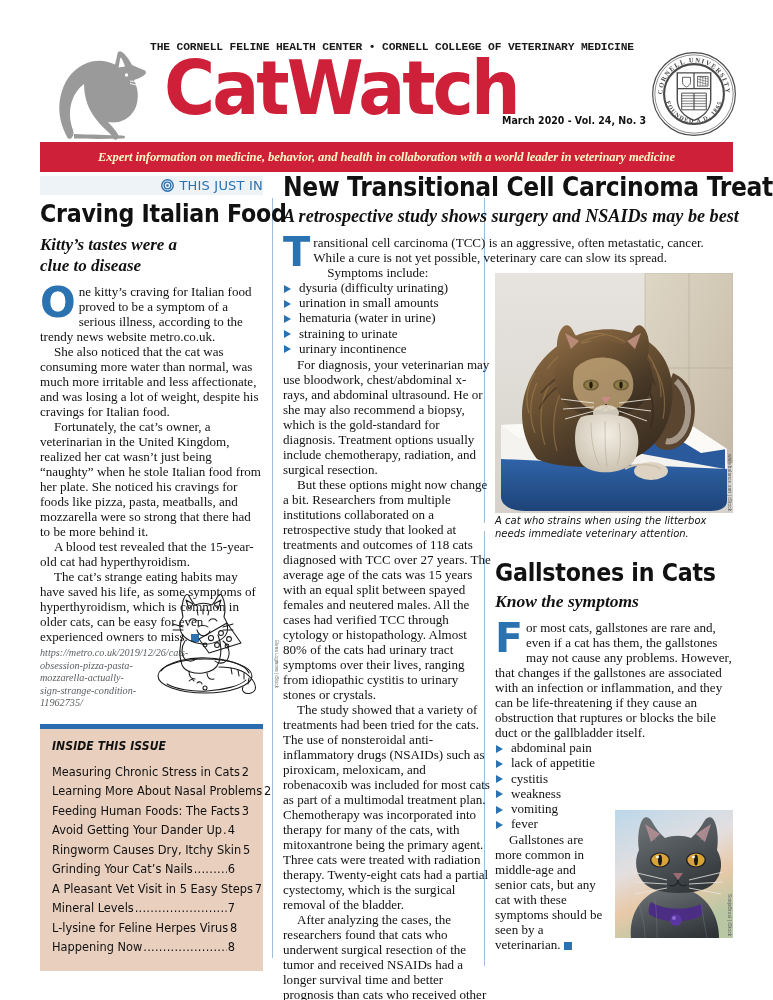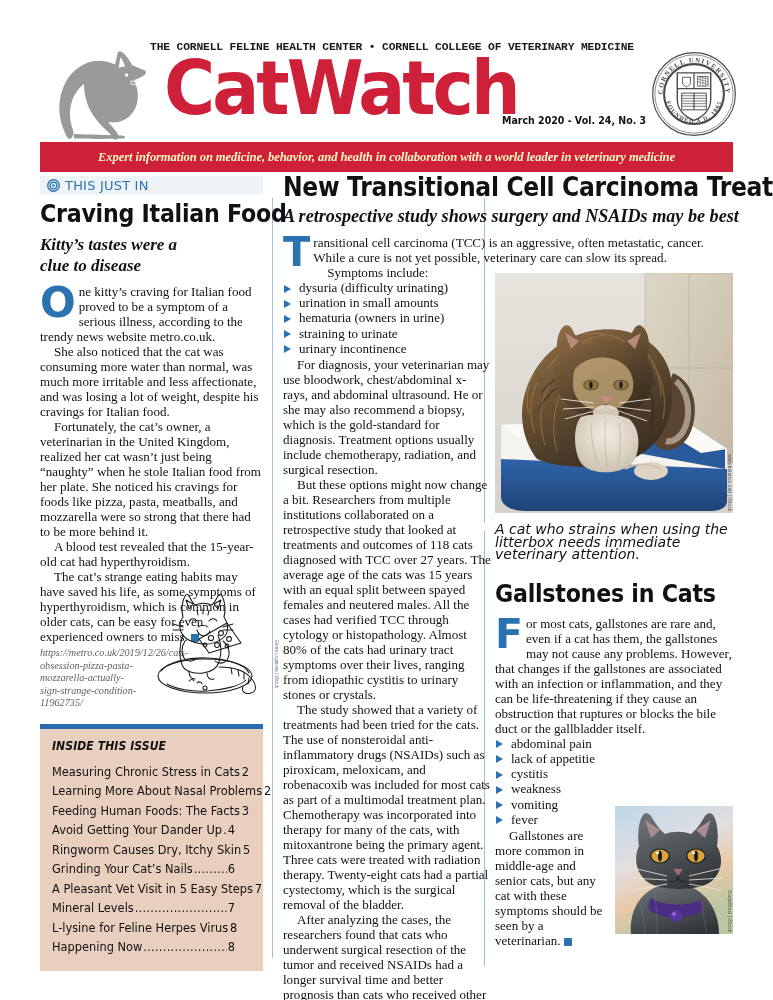--- a/index.html
+++ b/index.html
@@ -60,21 +60,21 @@
 
   .col-left  { position: absolute; left: 0px;   top: 0; width: 223px; }
   .col-mid   { position: absolute; left: 243px; top: 0; width: 208px; }
   .col-right { position: absolute; left: 455px; top: 0; width: 238px; }
 
   .vrule { position: absolute; top: 22px; width: 1px; background: #9bbfdc; }
 
   
   .tji {
     background: #eef3f8; height: 19px; display: flex; align-items: center;
-    padding-left: 7px; gap: 5px;
+    padding-left: 7px; gap: 5px; justify-content: flex-end;
   }
   .tji-label {
     font-family: "DejaVu Sans", sans-serif;
     font-size: 13px; color: #2b72b0; letter-spacing: 0.2px;
   }
   .target-icon { width: 13px; height: 13px; flex: 0 0 13px; }
 
   
   h1.hl {
     font-family: "DejaVu Sans", sans-serif;
@@ -163,22 +163,22 @@
   .photo { position: relative; overflow: hidden; background: #d8dde0; }
   .credit-v {
     position: absolute; right: 1px; bottom: 2px;
     writing-mode: vertical-rl;
     font-family: "Liberation Sans", sans-serif;
     font-size: 4.6px; color: #55595c; letter-spacing: 0.2px;
     white-space: nowrap;
   }
   .caption {
     font-family: "DejaVu Sans", sans-serif;
-    font-style: italic; font-size: 14px; line-height: 12.6px;
-    color: #111; margin-top: 10px;
+    font-style: italic; font-size: 10px; line-height: 12.6px;
+    color: #111; margin-top: 2px;
   }
 
   .illus-credit {
     position: absolute; writing-mode: vertical-rl;
     font-family: "Liberation Sans", sans-serif;
     font-size: 4.6px; color: #6d7174; white-space: nowrap;
   }
 </style>
 </head>
 <body>
@@ -403,21 +403,21 @@
         </p>
       </div>
 
       <div style="width:208px;">
         <div class="body-copy">
           <p><span>Symptoms include:</span></p>
         </div>
         <ul class="arrows" id="symptom-list">
             <li>dysuria (difficulty urinating)</li>
             <li>urination in small amounts</li>
-            <li>hematuria (owners in urine)</li>
+            <li>hematuria (water in urine)</li>
             <li>straining to urinate</li>
             <li>urinary incontinence</li>
           </ul>
         <div class="body-copy" style="margin-top:1px;">
           <p><span>For diagnosis, your veterinarian may use bloodwork, chest/abdominal x-rays, and abdominal ultrasound. He or she may also recommend a biopsy, which is the gold-standard for diagnosis. Treatment options usually include chemotherapy, radiation, and surgical resection.</span></p>
           <p><span>But these options might now change a bit. Researchers from multiple institutions collaborated on a retrospective study that looked at treatments and outcomes of 118 cats diagnosed with TCC over 27 years. The average age of the cats was 15 years with an equal split between spayed females and neutered males. All the cases had verified TCC through cytology or histopathology. Almost 80% of the cats had urinary tract symptoms over their lives, ranging from idiopathic cystitis to urinary stones or crystals.</span></p>
           <p><span>The study showed that a variety of treatments had been tried for the cats. The use of nonsteroidal anti-inflammatory drugs (NSAIDs) such as piroxicam, meloxicam, and robenacoxib was included for most cats as part of a multimodal treatment plan. Chemotherapy was incorporated into therapy for many of the cats, with mitoxantrone being the primary agent. Three cats were treated with radiation therapy. Twenty-eight cats had a partial cystectomy, which is the surgical removal of the bladder.</span></p>
           <p><span>After analyzing the cases, the researchers found that cats who underwent surgical resection of the tumor and received NSAIDs had a longer survival time and better prognosis than cats who received other treatments for TCC.</span></p>
         </div>
 
@@ -531,20 +531,21 @@
 
           <ellipse cx="156" cy="198" rx="17" ry="9" fill="#ded3c2"></ellipse>
           <path d="M130,196 C140,190 156,190 166,196" fill="none" stroke="#cfc3b0" stroke-width="2"></path>
         </svg>
         <div class="credit-v">whitebalance.oatt | iStock</div>
       </div>
 
       <div class="caption">A cat who strains when using the litterbox needs immediate veterinary attention.</div>
 
       <h1 class="hl hl-gall" style="margin-top:18px;">Gallstones in Cats</h1>
+      <div class="deck deck-gall">Know the symptoms</div>
 
       <div class="body-copy" style="margin-top:8px;">
         <p class="lead">
           <span class="dropcap" style="font-size:41px;line-height:32px;">F</span><span>or most cats, gallstones are rare and, even if a cat has them, the gallstones may not cause any problems. However, that changes if the gallstones are associated with an infection or inflammation, and they can be life-threatening if they cause an obstruction that ruptures or blocks the bile duct or the gallbladder itself.</span>
         </p>
       </div>
 
       <div style="position:relative;">
         <ul class="arrows" id="signs-list" style="width:150px;">
             <li>abdominal pain</li>

